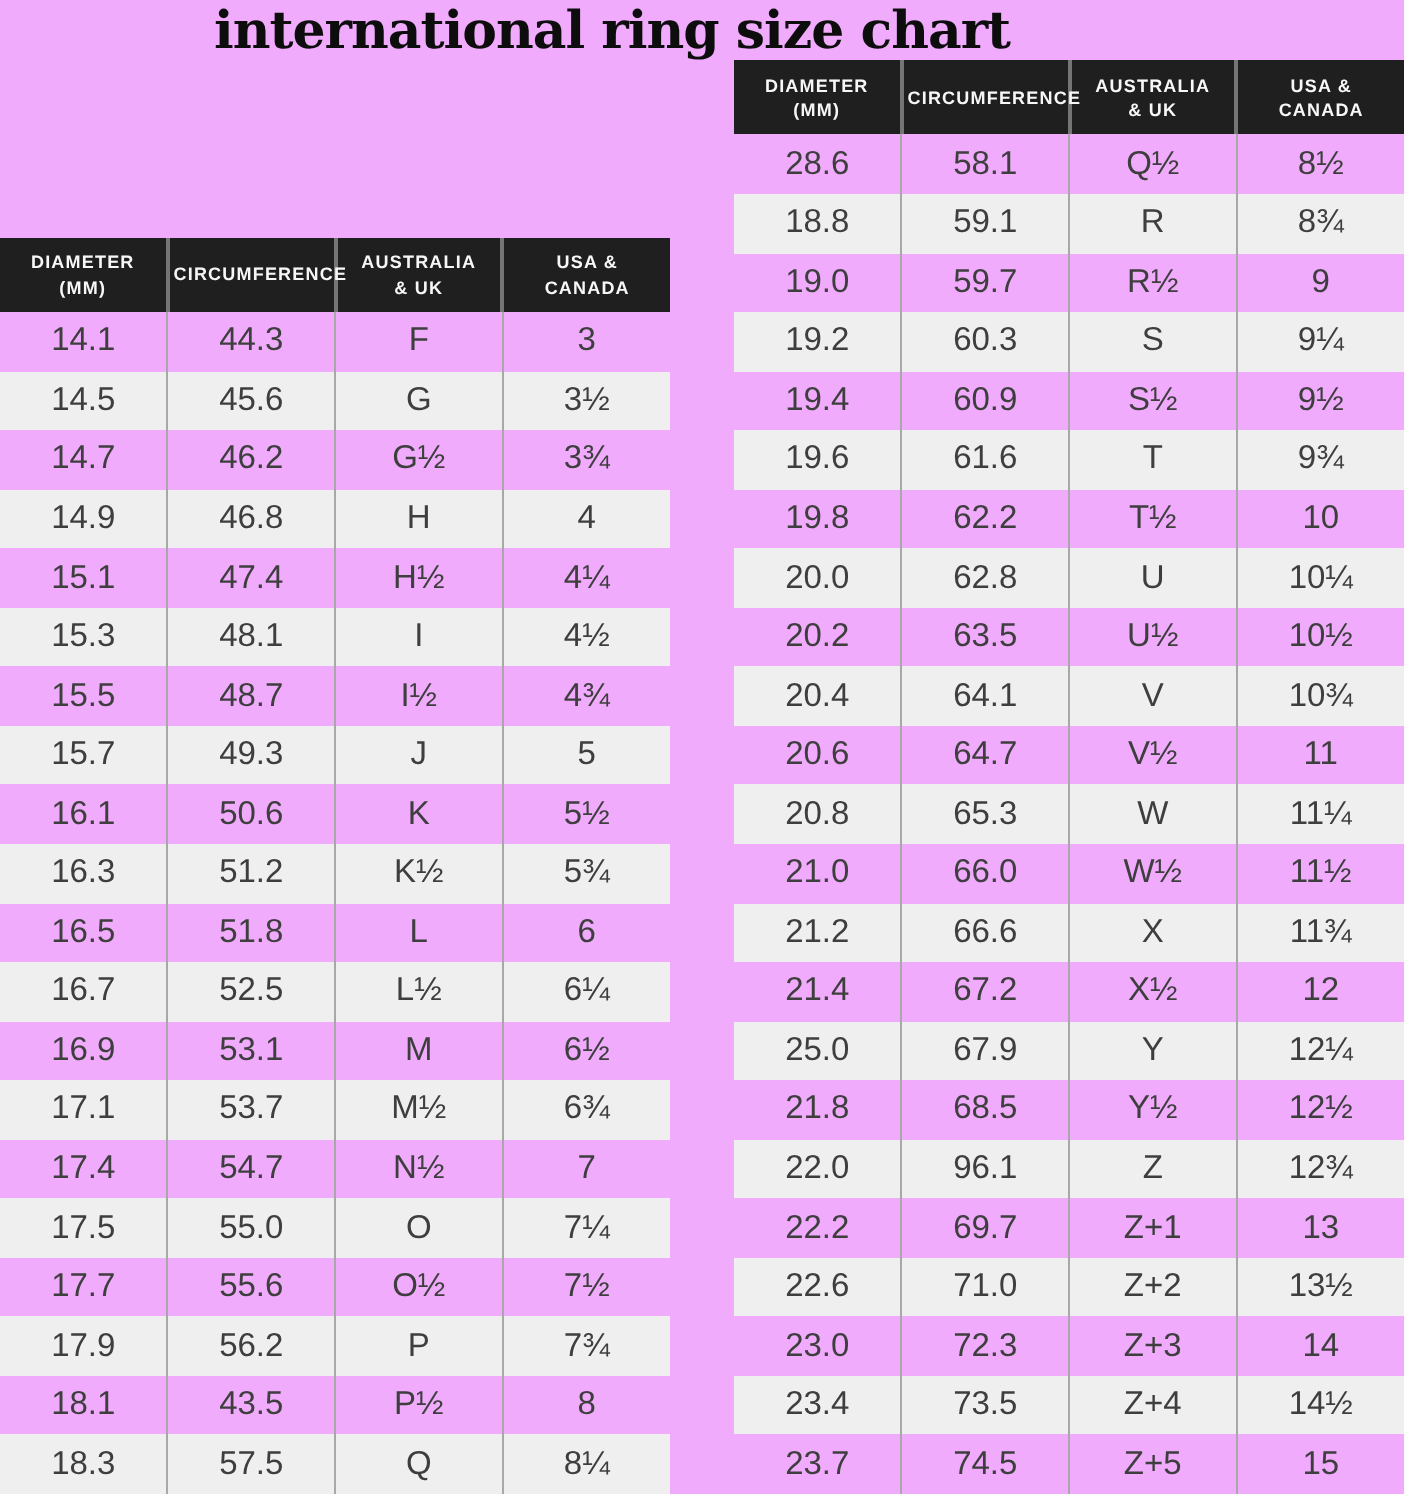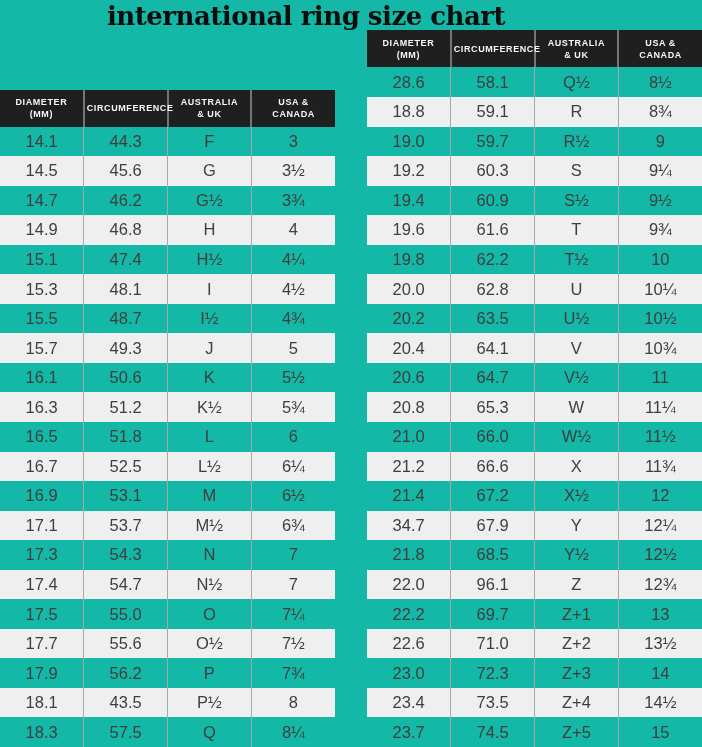--- a/index.html
+++ b/index.html
@@ -9,21 +9,21 @@
   }
   body {
     width: 702px;
     height: 747px;
     overflow: hidden;
     font-family: "Liberation Sans", sans-serif;
   }
   .page {
     width: 702px;
     height: 747px;
-    background: #14b8a6;
+    background: #f0abfc;
   }
   .title {
     margin: 0;
     height: 30px;
     line-height: 32px;
     text-align: center;
     padding-right: 90px; 
     font-family: "DejaVu Serif", "Liberation Serif", serif;
     font-weight: bold;
     font-size: 26px;
@@ -182,26 +182,20 @@
             <td>M</td>
             <td>6½</td>
           </tr>
           <tr>
             <td>17.1</td>
             <td>53.7</td>
             <td>M½</td>
             <td>6¾</td>
           </tr>
           <tr>
-            <td>17.3</td>
-            <td>54.3</td>
-            <td>N</td>
-            <td>7</td>
-          </tr>
-          <tr>
             <td>17.4</td>
             <td>54.7</td>
             <td>N½</td>
             <td>7</td>
           </tr>
           <tr>
             <td>17.5</td>
             <td>55.0</td>
             <td>O</td>
             <td>7¼</td>
@@ -329,21 +323,21 @@
             <td>X</td>
             <td>11¾</td>
           </tr>
           <tr>
             <td>21.4</td>
             <td>67.2</td>
             <td>X½</td>
             <td>12</td>
           </tr>
           <tr>
-            <td>34.7</td>
+            <td>25.0</td>
             <td>67.9</td>
             <td>Y</td>
             <td>12¼</td>
           </tr>
           <tr>
             <td>21.8</td>
             <td>68.5</td>
             <td>Y½</td>
             <td>12½</td>
           </tr>

